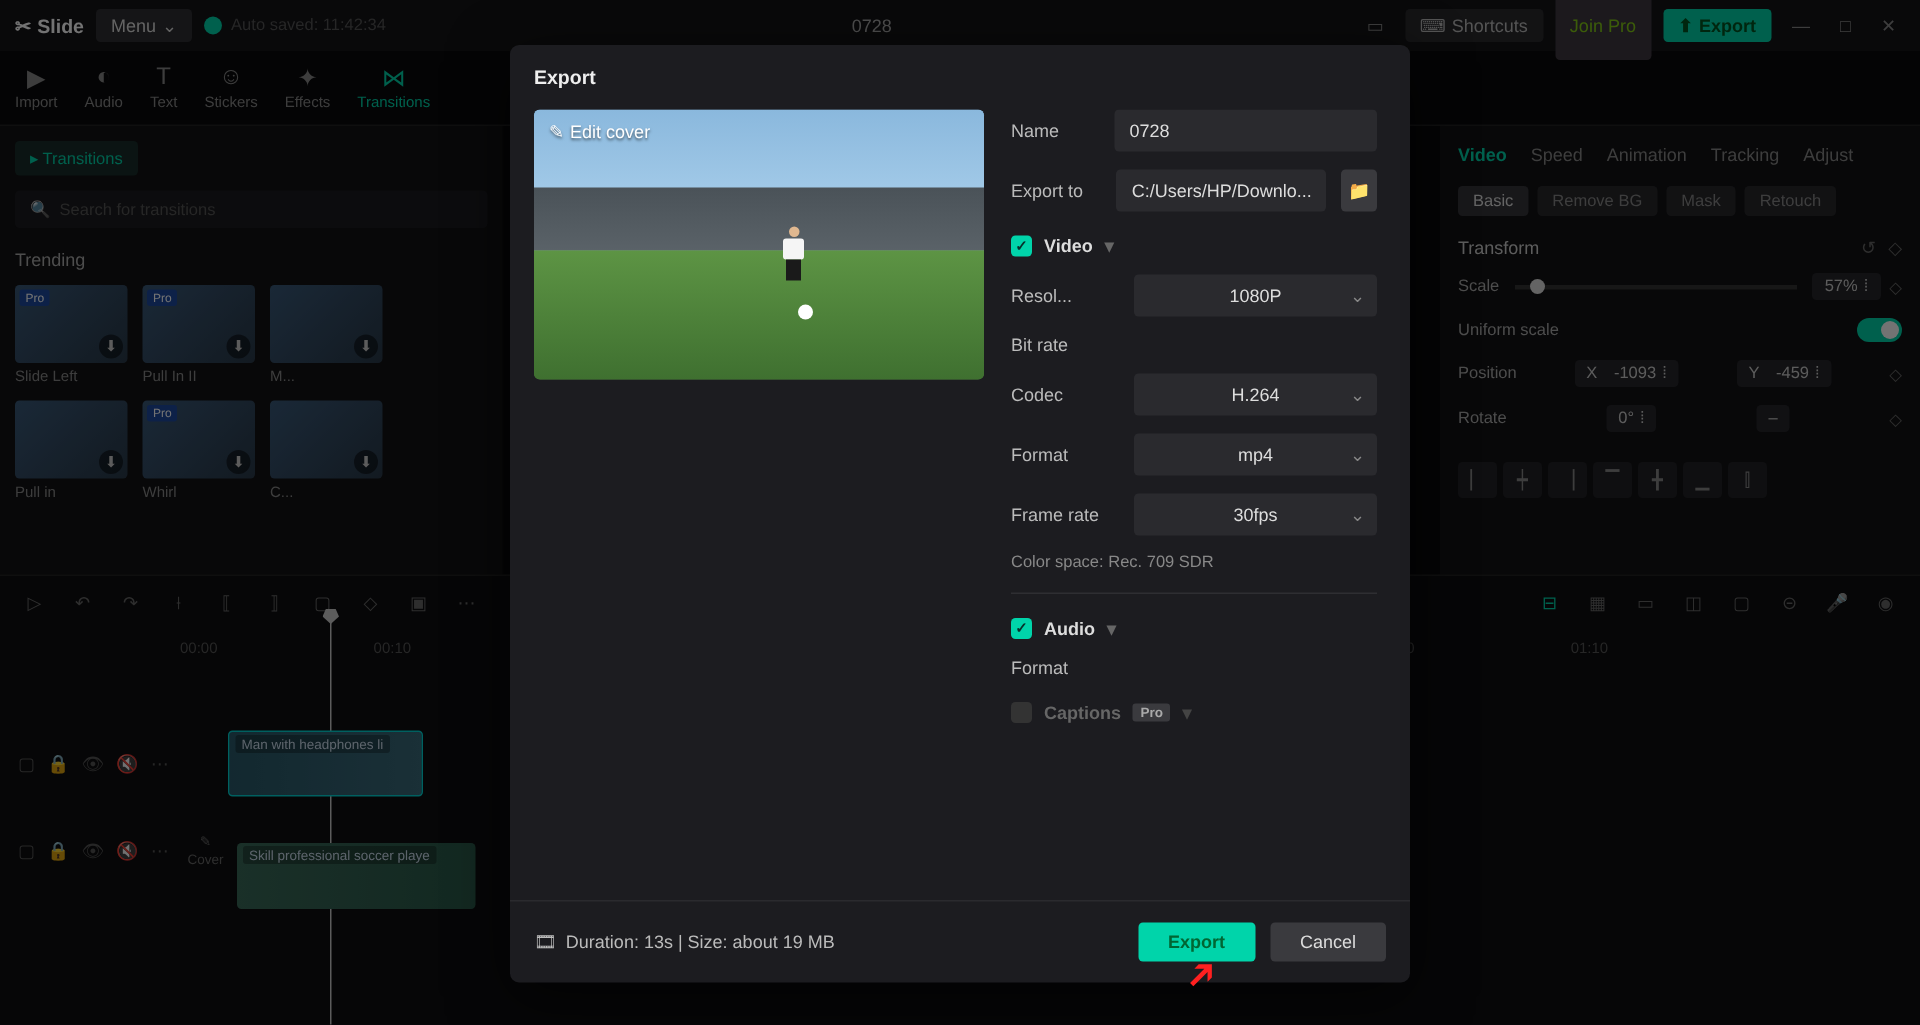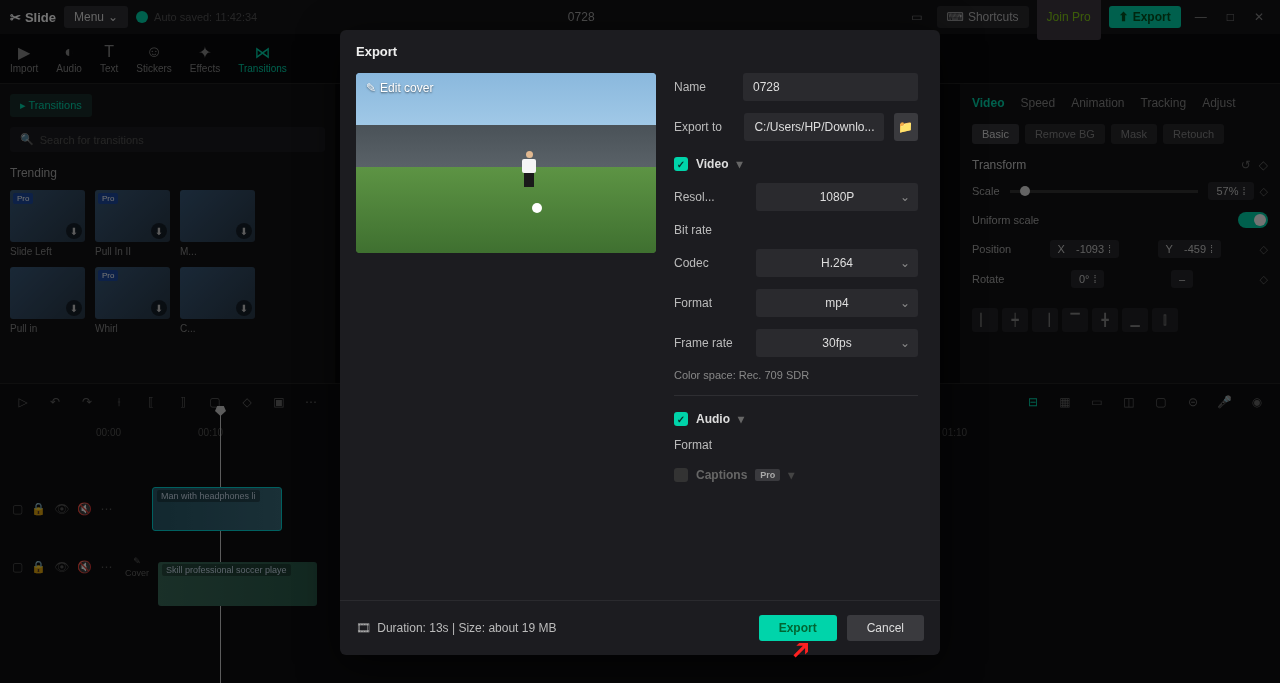--- a/index.html
+++ b/index.html
@@ -53,21 +53,21 @@
 .toggle { width: 30px; height: 16px; background: #00d4aa; border-radius: 8px; position: relative; }
 .toggle::after { content: ''; position: absolute; right: 2px; top: 2px; width: 12px; height: 12px; background: #fff; border-radius: 50%; }
 .align-row { display: flex; gap: 4px; margin-top: 20px; }
 .align-btn { width: 26px; height: 24px; background: #222226; border-radius: 3px; display: flex; align-items: center; justify-content: center; color: #888; }
 
 
 .timeline { position: absolute; bottom: 0; left: 0; right: 0; height: 300px; background: #0e0e10; border-top: 1px solid #222; }
 .timeline-toolbar { height: 36px; display: flex; align-items: center; padding: 0 12px; gap: 10px; color: #666; }
 .timeline-toolbar .spacer { flex: 1; }
 .tl-btn { width: 22px; height: 22px; display: flex; align-items: center; justify-content: center; }
-.time-ruler { height: 24px; display: flex; align-items: center; padding-left: 96px; color: #555; font-size: 10px; gap: 77px; }
+.time-ruler { height: 24px; display: flex; align-items: center; padding-left: 120px; color: #555; font-size: 10px; gap: 104px; }
 .tracks { padding-left: 12px; }
 .track { display: flex; align-items: center; height: 50px; margin-bottom: 8px; }
 .track-ctrls { width: 110px; display: flex; gap: 8px; color: #555; font-size: 12px; }
 .clip { height: 44px; border-radius: 3px; overflow: hidden; position: relative; }
 .clip1 { width: 130px; margin-left: 30px; background: linear-gradient(90deg, #2a5a6a, #3a6a7a); border: 1px solid #00d4d4; }
 .clip2 { width: 159px; background: linear-gradient(90deg, #3a6a5a, #2a5a4a); margin-top: 34px; }
 .clip-label { position: absolute; top: 2px; left: 4px; font-size: 9px; color: #cde; background: rgba(0,0,0,.3); padding: 1px 4px; border-radius: 2px; white-space: nowrap; }
 .playhead { position: absolute; left: 220px; top: 28px; bottom: 0; width: 1px; background: #ccc; }
 .playhead::before { content: ''; position: absolute; top: -6px; left: -5px; width: 11px; height: 10px; background: #ccc; clip-path: polygon(20% 0, 80% 0, 100% 50%, 50% 100%, 0 50%); }
 .cover-slot { width: 30px; display: flex; flex-direction: column; align-items: center; color: #666; font-size: 9px; gap: 2px; margin-right: 6px; }

